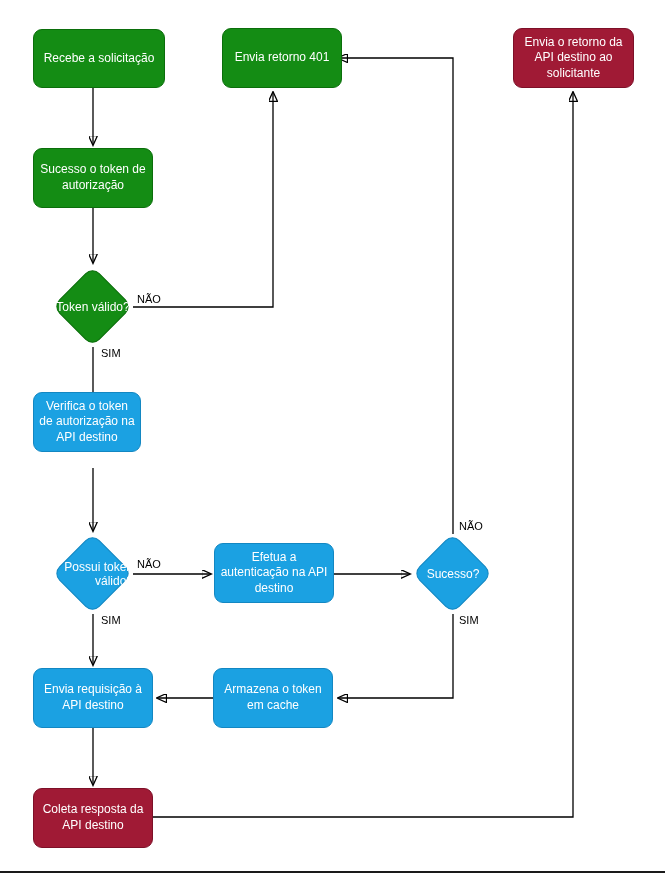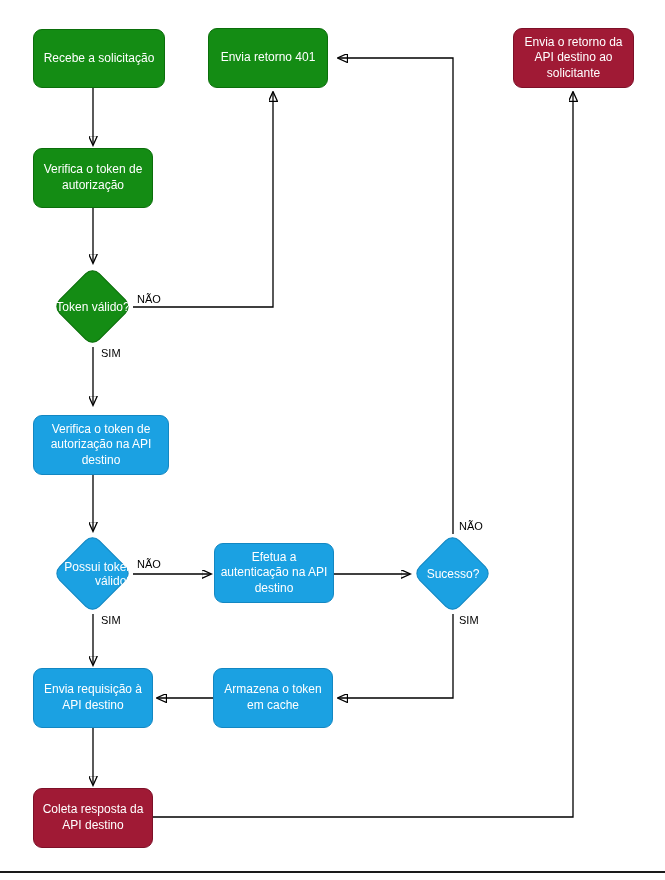--- a/index.html
+++ b/index.html
@@ -102,32 +102,32 @@
     <path d="M334,574 L410,574" marker-end="url(#arrow)"></path>
     <path d="M453,534 L453,58 L338,58" marker-end="url(#arrow)"></path>
     <path d="M453,614 L453,698 L338,698" marker-end="url(#arrow)"></path>
     <path d="M213,698 L157,698" marker-end="url(#arrow)"></path>
     <path d="M93,728 L93,785" marker-end="url(#arrow)"></path>
     <path d="M153,817 L573,817 L573,92" marker-end="url(#arrow)"></path>
   </svg>
 
   <div class="node green" style="left:33px; top:29px; width:132px; height:59px;">Recebe a solicitação</div>
 
-  <div class="node green" style="left:208px; top:28px; width:120px; height:60px;">Envia retorno 401</div>
+  <div class="node green" style="left:222px; top:28px; width:120px; height:60px;">Envia retorno 401</div>
 
   <div class="node red" style="left:513px; top:28px; width:121px; height:60px;">Envia o retorno da API destino ao solicitante</div>
 
-  <div class="node green" style="left:33px; top:148px; width:120px; height:60px;">Verifica o token de autorização</div>
+  <div class="node green" style="left:33px; top:148px; width:120px; height:60px;">Sucesso o token de autorização</div>
 
   <div class="diamond" style="left:53px; top:267px;">
     <div class="shape green"></div>
     <div class="label">Token válido?</div>
   </div>
 
-  <div class="node blue" style="left:33px; top:415px; width:136px; height:60px;text-align:center;">Verifica o token de autorização na API destino</div>
+  <div class="node blue" style="left:33px; top:392px; width:108px; height:60px;text-align:center;">Verifica o token de autorização na API destino</div>
 
   <div class="diamond" style="left:53px; top:534px;">
     <div class="shape blue"></div>
     <div class="label">Possui token válido?</div>
   </div>
 
   <div class="node blue" style="left:214px; top:543px; width:120px; height:60px;">Efetua a autenticação na API destino</div>
 
   <div class="diamond" style="left:413px; top:534px;">
     <div class="shape blue"></div>

